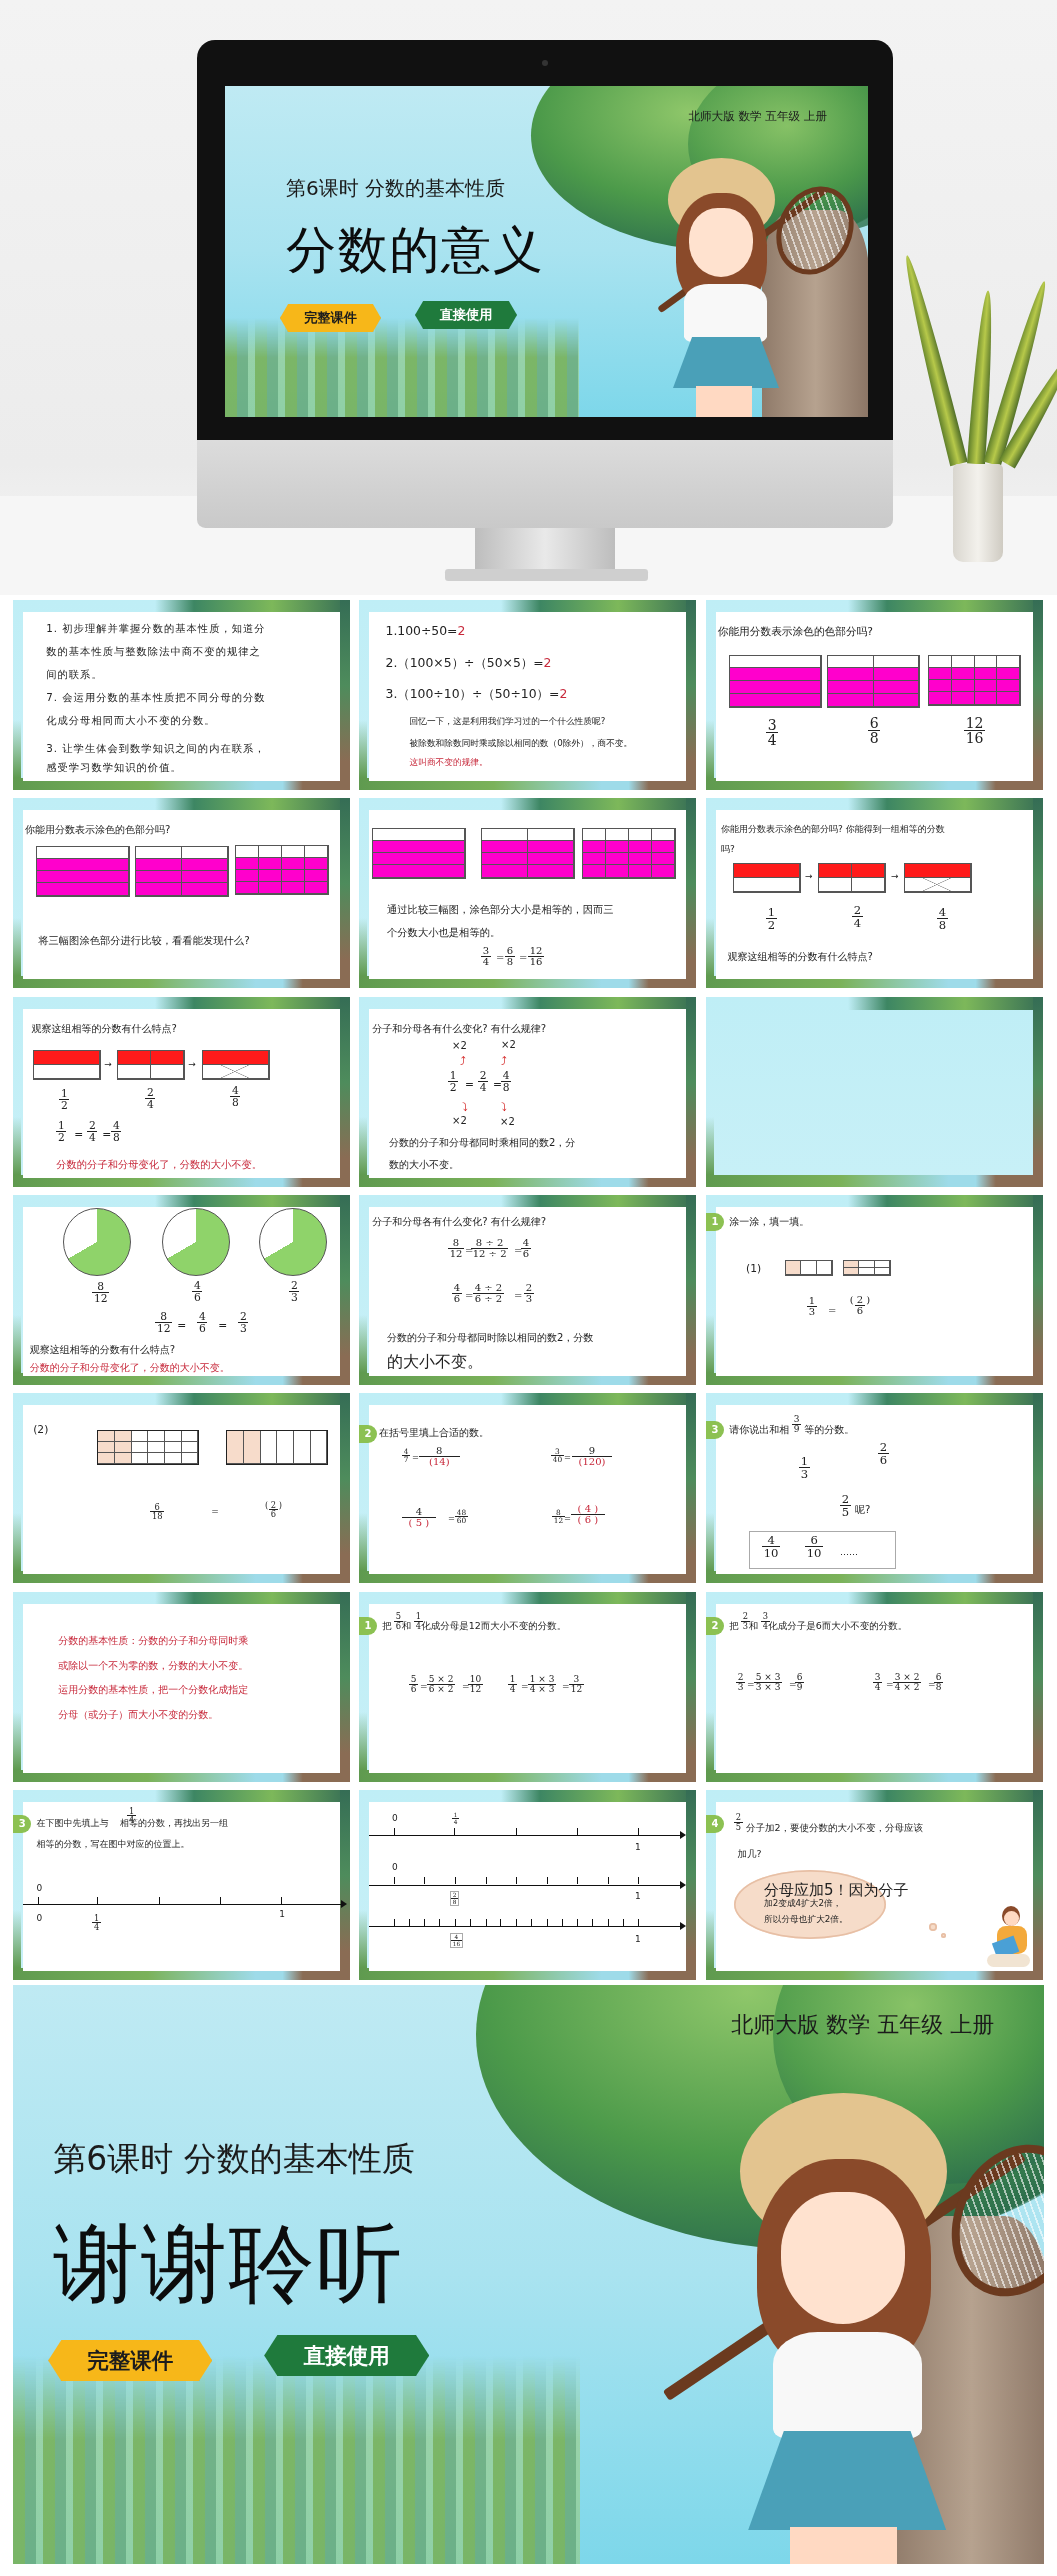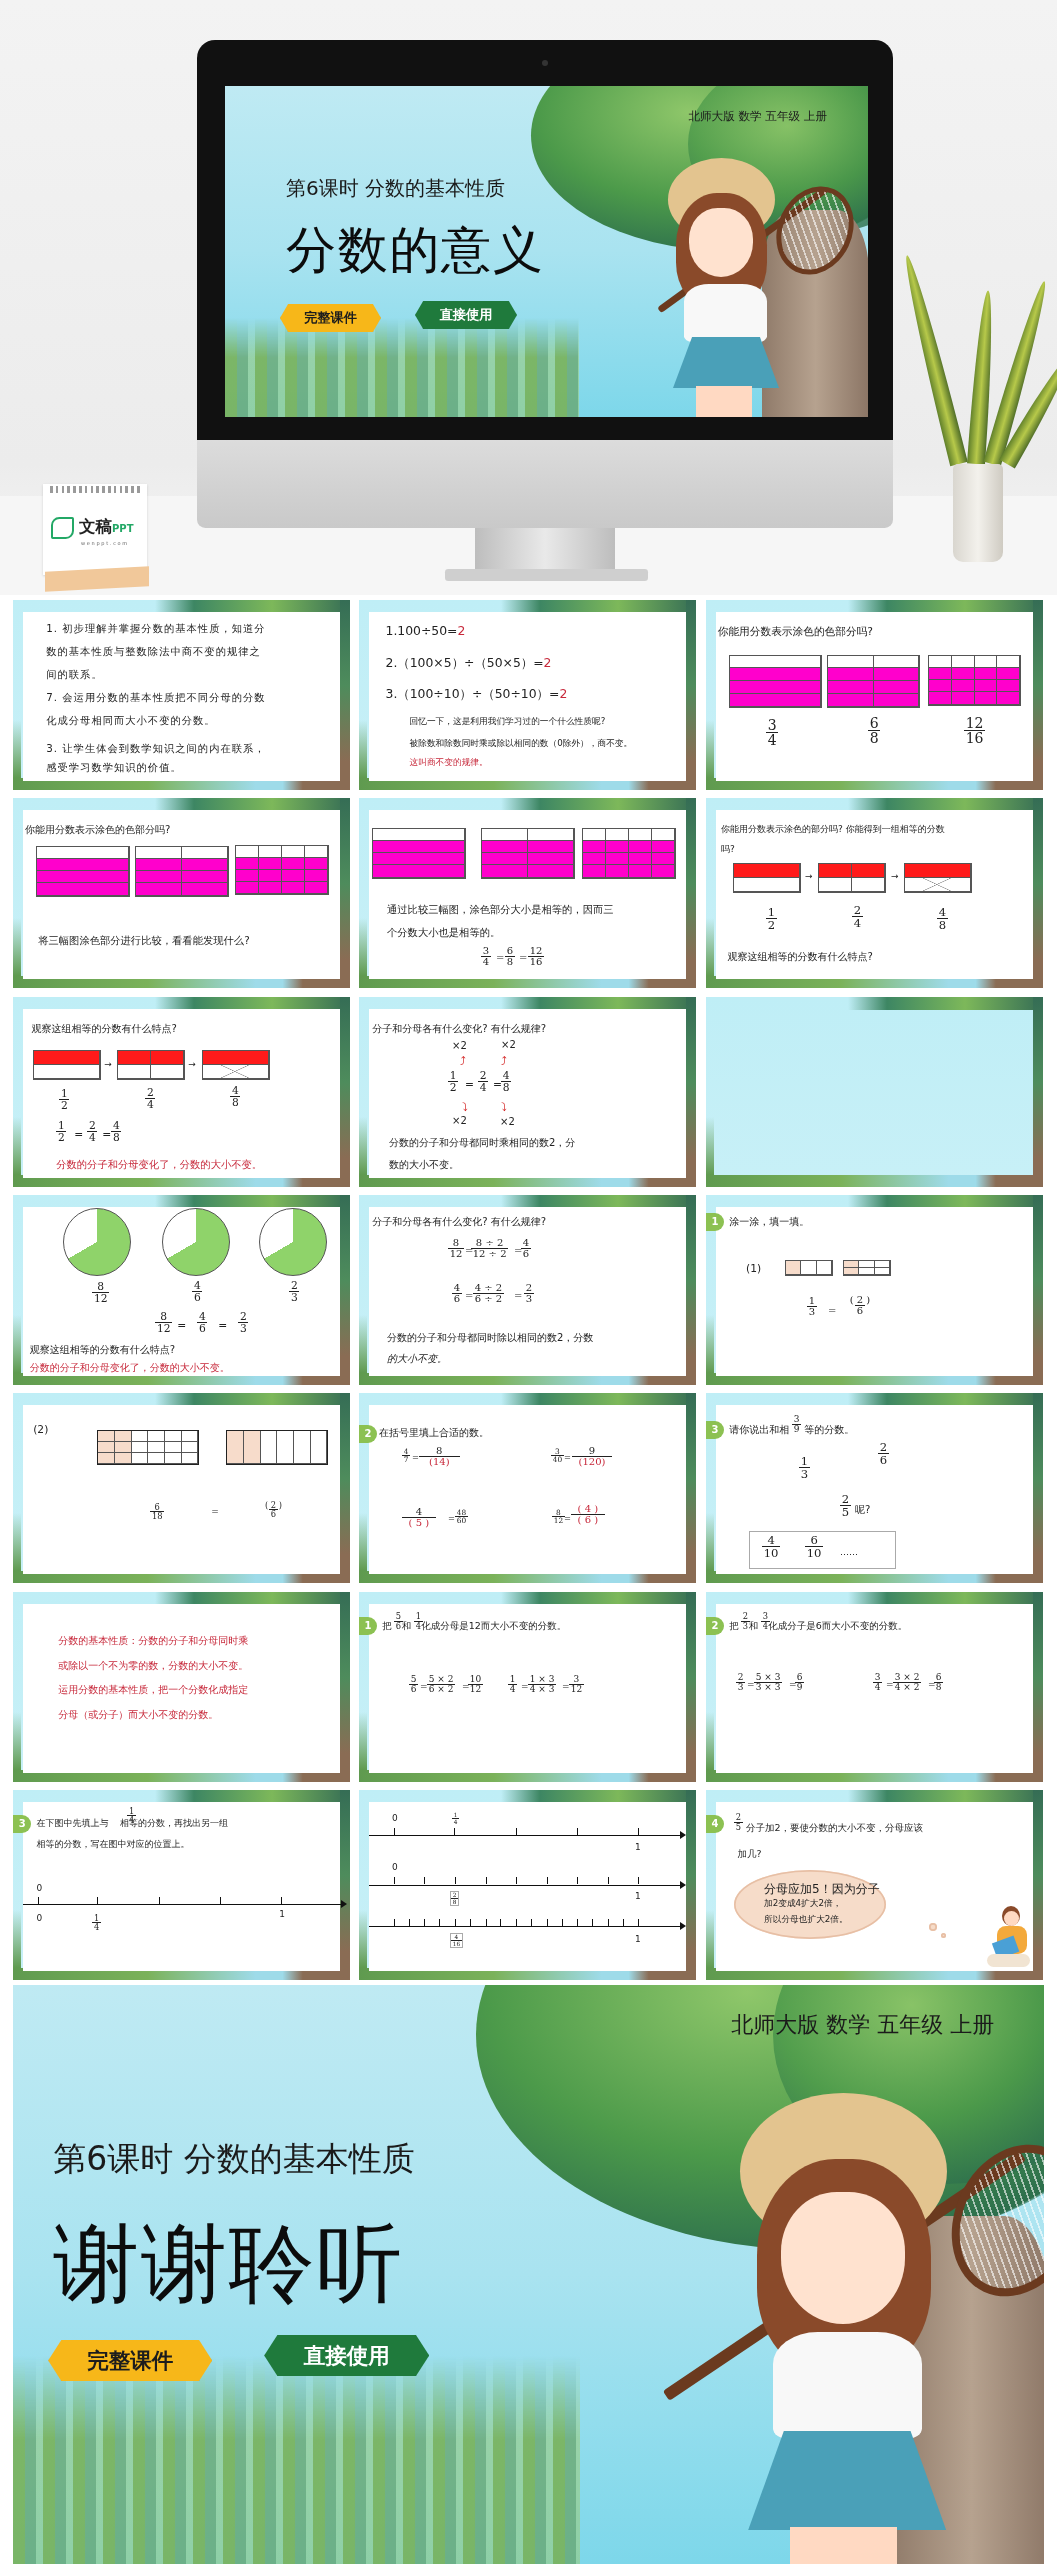--- a/index.html
+++ b/index.html
@@ -118,28 +118,20 @@
           <div class="tag yellow" style="left:55px;top:218px;width:101px;height:28px;line-height:28px;font-size:13.2px;">完整课件</div>
           <div class="tag green" style="left:190px;top:215px;width:102px;height:28px;line-height:28px;font-size:13.2px;">直接使用</div>
         </div>
       </div>
     </div>
     <div class="monitor-chin"></div>
     <div class="monitor-neck"></div>
     <div class="monitor-foot"></div>
   </div>
 
-  <div class="calendar">
-    <div class="card"></div>
-    <div class="rings"></div>
-    <div class="logo-mark"></div>
-    <div class="logo-text"><b>文稿</b><span>PPT</span></div>
-    <div class="logo-sub">wenppt.com</div>
-    <div class="base"></div>
-  </div>
 
   <div class="plant">
     <div class="leaf" style="left:33px;height:215px;transform:rotate(-14deg);"></div>
     <div class="leaf" style="left:50px;height:174px;transform:rotate(4deg);"></div>
     <div class="leaf" style="left:66px;height:190px;transform:rotate(16deg);"></div>
     <div class="leaf" style="left:81px;height:124px;transform:rotate(30deg);"></div>
     <div class="pot"></div>
   </div>
 </section>
 
@@ -537,21 +529,21 @@
     <div class="frac" style="left:104px;top:76px;font-size:10px;">
         <span class="n">4 ÷ 2</span>
         <span class="d">6 ÷ 2</span>
       </div>
     <div class="eq" style="left:145px;top:83px;font-size:10px;">=</div>
     <div class="frac" style="left:155px;top:76px;font-size:10px;">
         <span class="n">2</span>
         <span class="d">3</span>
       </div>
     <div class="txt" style="left:18px;top:124px;font-size:10px;">分数的分子和分母都同时除以相同的数2，分数</div>
-    <div class="txt" style="left:18px;top:145px;font-size:10px;font-style:italic;">的大小不变。</div>
+    <div class="txt" style="left:18px;top:145px;font-size:16px;">的大小不变。</div>
   </div>
 </div>
 
 <div class="slide" style="left:706px;top:1195px;">
   <div class="deco-top"></div>
     <div class="deco-right"></div>
     <div class="deco-bottom"></div>
     <div class="deco-left"></div>
   <div class="panel">
     <div class="badge" style="top:6.6px;left:-10px;">1</div>
@@ -925,21 +917,21 @@
     <div class="badge" style="top:13.2px;left:-10px;">4</div>
     <div class="frac" style="left:18px;top:11.6px;font-size:8.3px;">
         <span class="n">2</span>
         <span class="d">5</span>
       </div>
     <div class="txt" style="left:30px;top:20px;font-size:9.5px;">分子加2，要使分数的大小不变，分母应该</div>
     <div class="txt" style="left:21.5px;top:46px;font-size:9.5px;">加几?</div>
     <div class="cloud" style="left:18px;top:68px;width:152px;height:69px;"></div>
     <div class="cloud" style="left:213px;top:121px;width:8.3px;height:8.3px;"></div>
     <div class="cloud" style="left:225px;top:131px;width:5px;height:5px;"></div>
-    <div class="txt" style="left:48px;top:79px;font-size:12px;">分母应加5！因为分子</div>
+    <div class="txt" style="left:48px;top:79px;font-size:15px;">分母应加5！因为分子</div>
     <div class="txt" style="left:48px;top:96px;font-size:8.7px;">加2变成4扩大2倍，</div>
     <div class="txt" style="left:48px;top:112px;font-size:8.7px;">所以分母也扩大2倍。</div>
     <div style="position:absolute;left:268px;top:104px;width:50px;height:64px;">
       <div style="position:absolute;left:18px;top:0;width:18px;height:20px;border-radius:50%;background:#8a4a2a;"></div>
       <div style="position:absolute;left:20px;top:5px;width:15px;height:15px;border-radius:50%;background:#ffd9c2;"></div>
       <div style="position:absolute;left:13.2px;top:20px;width:30px;height:28px;background:#f3a93b;border-radius:30%;"></div>
       <div style="position:absolute;left:10px;top:33px;width:23px;height:16.5px;background:#4aa0d6;transform:rotate(-20deg);"></div>
       <div style="position:absolute;left:3.3px;top:48px;width:43px;height:13.2px;background:#f1e4d2;border-radius:6.6px;"></div>
     </div>
   </div>

